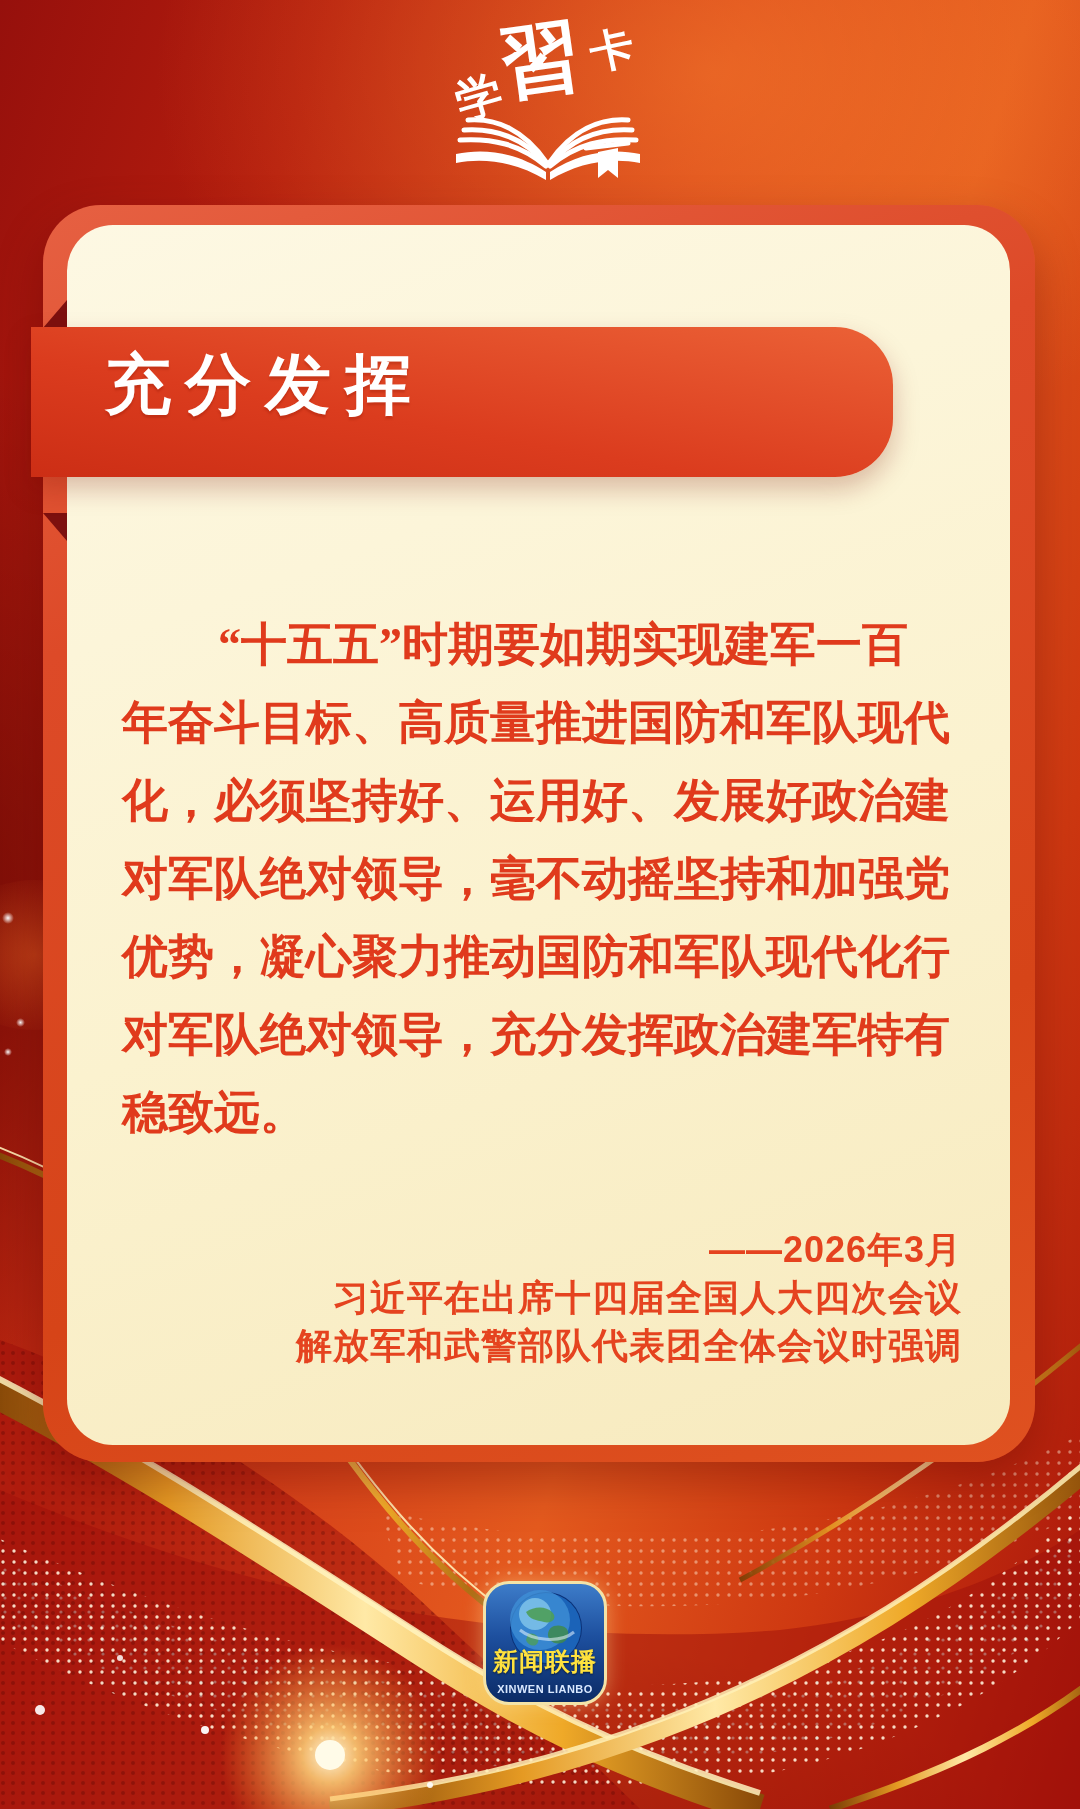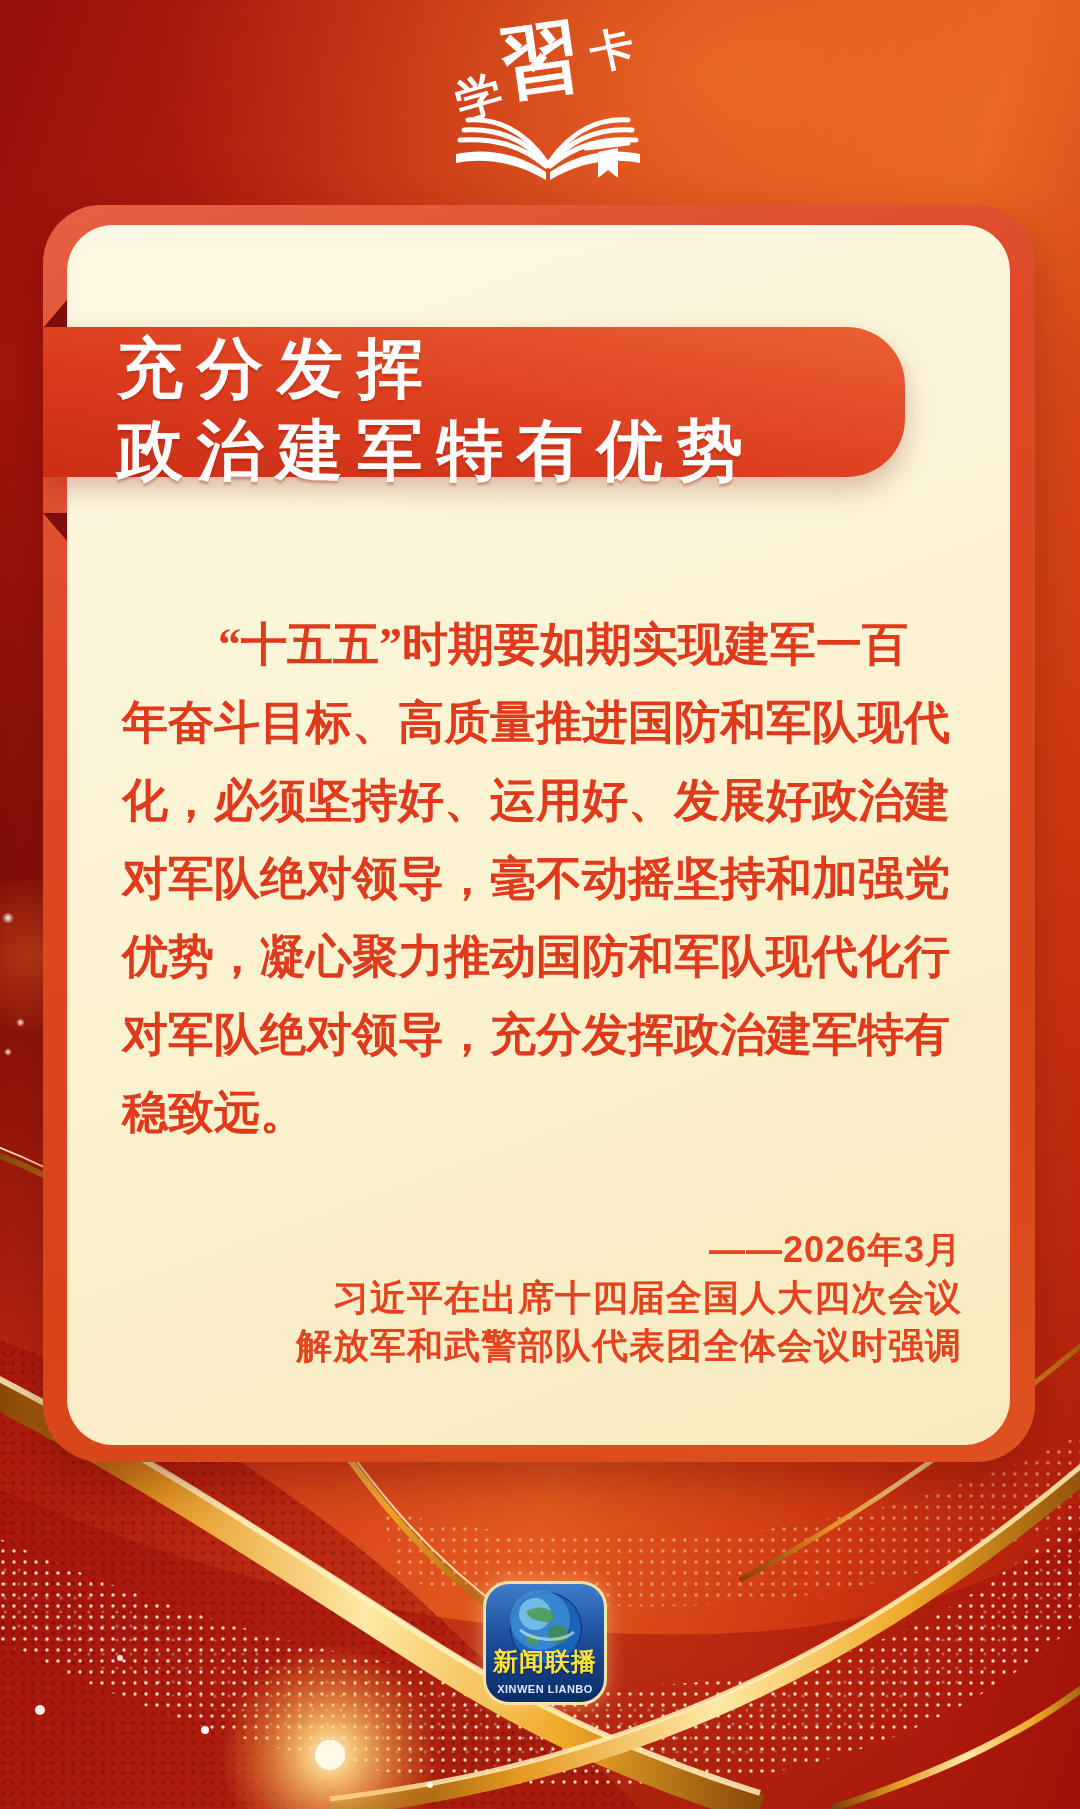--- a/index.html
+++ b/index.html
@@ -28,24 +28,24 @@
   
   .outer-card{position:absolute;left:43px;top:205px;width:992px;height:1257px;border-radius:58px;
     background:linear-gradient(160deg,#E66042 0%,#DD4A28 28%,#D64418 70%,#DF5120 100%);
     box-shadow:0 20px 45px rgba(90,0,0,0.35);z-index:2;}
   .cream-card{position:absolute;left:67px;top:225px;width:943px;height:1220px;border-radius:46px;
     background:linear-gradient(160deg,#FDF8E3 0%,#FBF2CF 55%,#F7EABE 100%);z-index:2;}
   .fold{width:0;height:0;position:absolute;z-index:2;}
   .fold-top{left:43px;top:300px;border-left:24px solid transparent;border-bottom:28px solid #7D100E;}
   .fold-bottom{left:43px;top:513px;border-left:24px solid transparent;border-top:28px solid #7D100E;}
   
-  .banner{position:absolute;left:43px;top:327px;width:862px;height:150px;border-radius:0 58px 58px 0;
+  .banner{position:absolute;left:31px;top:327px;width:862px;height:150px;border-radius:0 58px 58px 0;
     background:linear-gradient(to bottom left,#EB6136 0%,#DB3C1E 60%,#CC2E15 100%);
     box-shadow:0 12px 26px rgba(120,10,0,0.25);z-index:3;
-    padding:0 0 0 74px;box-sizing:border-box;}
+    padding:16px 0 0 74px;box-sizing:border-box;}
   .banner .bline{font-size:66px;line-height:82px;font-weight:900;color:#ffffff;letter-spacing:14px;
     text-shadow:0 3px 2px rgba(150,25,8,0.30);white-space:nowrap;}
   
   .quote-block{position:absolute;left:122px;top:606px;width:845px;z-index:3;
     font-family:"Liberation Serif","DejaVu Serif",serif;font-weight:600;
     font-size:46px;color:#E03A1C;}
   .qline{height:78px;line-height:78px;white-space:nowrap;}
   .qline.indent{text-indent:96px;}
   .em{text-decoration-color:#E03A1C;text-decoration-thickness:4px;text-underline-offset:14px;}
   
@@ -138,21 +138,20 @@
     </svg>
   </div>
 
   <div class="outer-card"></div>
   <div class="cream-card"></div>
   <div class="fold fold-top"></div>
   <div class="fold fold-bottom"></div>
 
   <div class="banner">
     <div class="bline">充分发挥</div>
-    <div class="bline">政治建军特有优势</div>
   </div>
 
   <div class="quote-block">
     <div class="qline indent"><span>“十五五”时期要如期实现建军一百</span><span class="em"></span><span></span></div>
     <div class="qline"><span>年奋斗目标、高质量推进国防和军队现代</span><span class="em"></span><span></span></div>
     <div class="qline"><span>化，</span><span class="em">必须坚持好、运用好、发展好政治建</span><span></span></div>
     <div class="qline"><span></span><span class="em">对军队绝对领导</span><span>，毫不动摇坚持和加强党</span></div>
     <div class="qline"><span></span><span class="em">优势</span><span>，凝心聚力推动国防和军队现代化行</span></div>
     <div class="qline"><span>对军队绝对领导，</span><span class="em">充分发挥政治建军特有</span><span></span></div>
     <div class="qline"><span>稳致远。</span><span class="em"></span><span></span></div>

